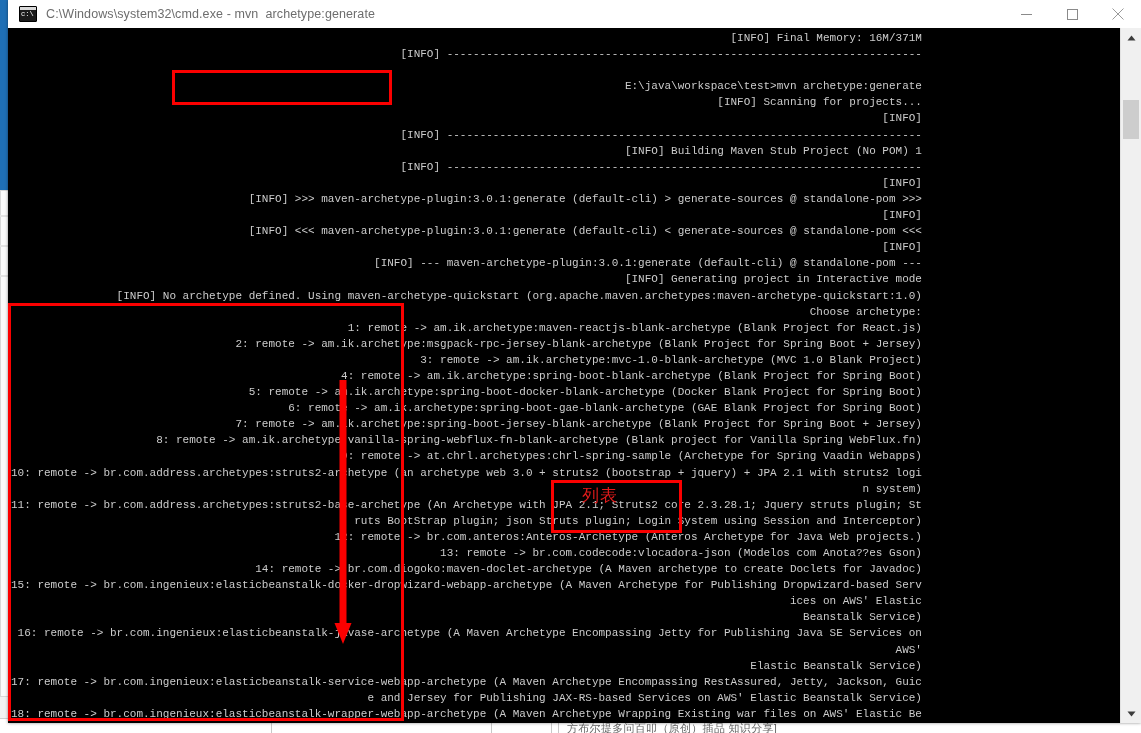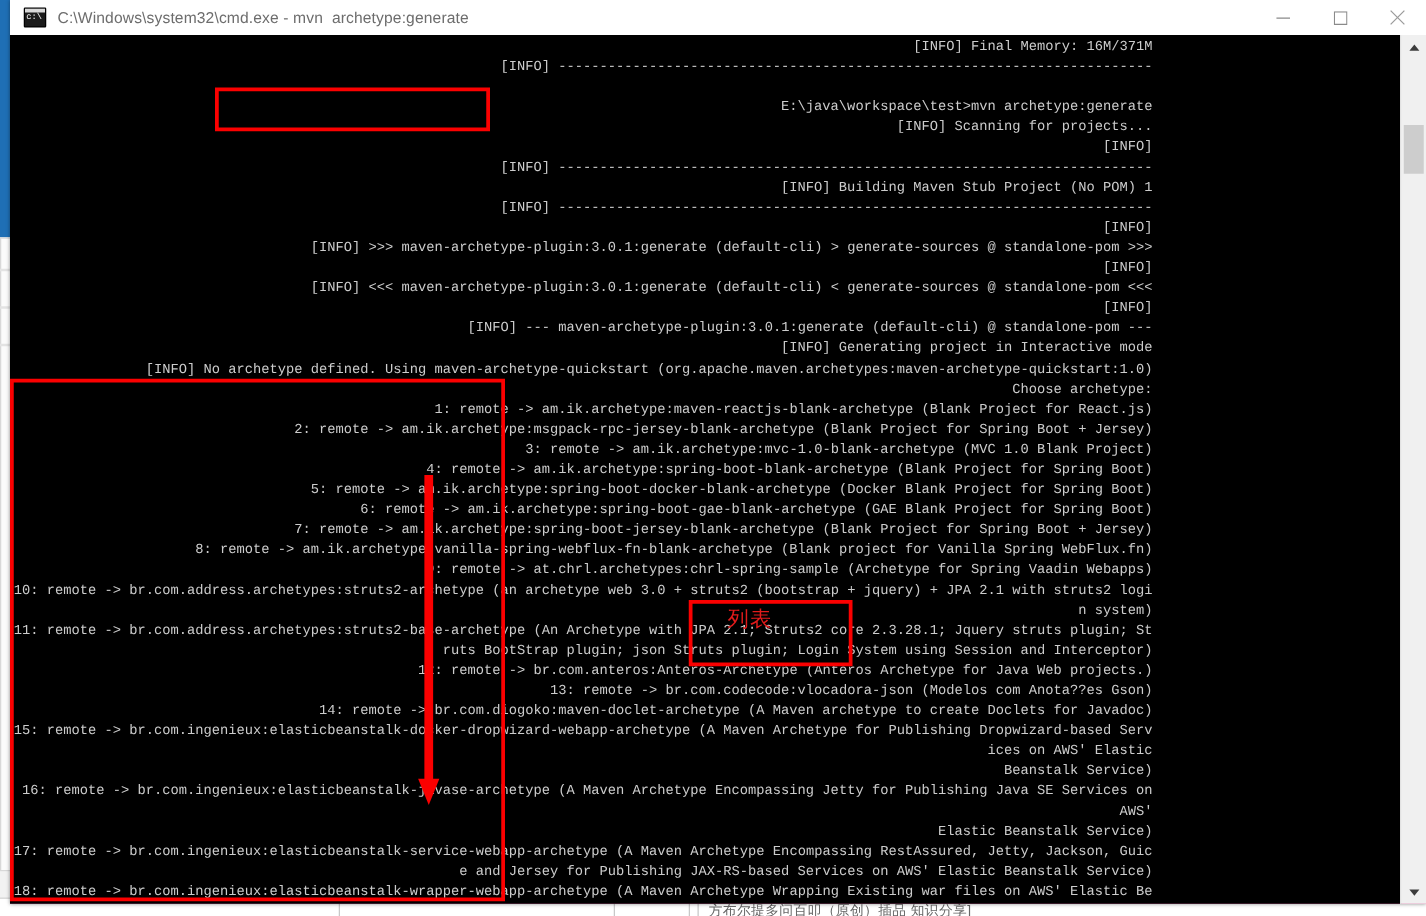--- a/index.html
+++ b/index.html
@@ -60,21 +60,21 @@
     letter-spacing: .3px;
   }
 
   
   #console-window {
     position: absolute;
     left: 8px;
     top: 0px;
     width: 1133px;
     height: 723px;
-    background: #ec4899;
+    background: #fdba74;
     box-shadow: 0 0 3px rgba(0,0,0,.45);
   }
   #titlebar {
     position: absolute;
     left: 0; top: 0;
     width: 1133px;
     height: 28px;
     background: #ffffff;
     border-bottom: 1px solid #e8e8e8;
     display: flex;

